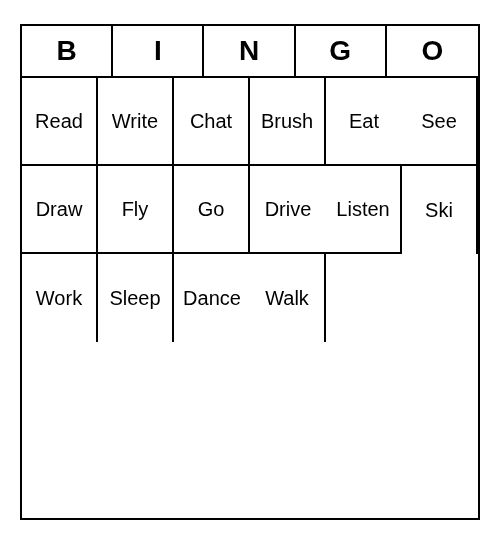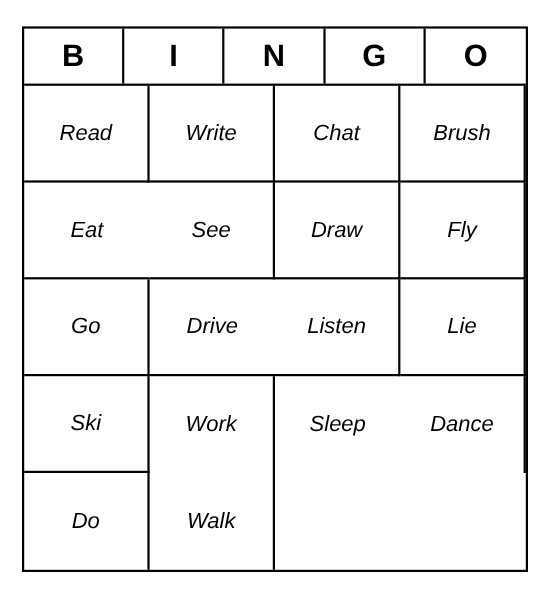--- a/index.html
+++ b/index.html
@@ -38,23 +38,22 @@
       font-weight: bold;
       border-right: 2px solid #000;
     }
 
     .header-cell:last-child {
       border-right: none;
     }
 
     .bingo-grid {
       display: grid;
-      grid-template-columns: repeat(4, 1fr);
+      grid-template-columns: repeat(6, 1fr);
       grid-template-rows: repeat(5, 1fr);
-      font-style: italic;
     }
 
     .bingo-cell {
       display: flex;
       justify-content: center;
       align-items: center;
       height: 88px;
       font-size: 20px;
       border-right: 2px solid #000;
       border-bottom: 2px solid #000;
@@ -84,21 +83,19 @@
       <div class="bingo-cell">Write</div>
       <div class="bingo-cell">Chat</div>
       <div class="bingo-cell">Brush</div>
       <div class="bingo-cell">Eat</div>
       <div class="bingo-cell">See</div>
       <div class="bingo-cell">Draw</div>
       <div class="bingo-cell">Fly</div>
       <div class="bingo-cell">Go</div>
       <div class="bingo-cell">Drive</div>
       <div class="bingo-cell">Listen</div>
-      <div class="bingo-cell">Lie</div>
       <div class="bingo-cell">Ski</div>
       <div class="bingo-cell">Work</div>
       <div class="bingo-cell">Sleep</div>
       <div class="bingo-cell">Dance</div>
-      <div class="bingo-cell">Do</div>
       <div class="bingo-cell">Walk</div>
     </div>
 </div>
 
 </body></html>

